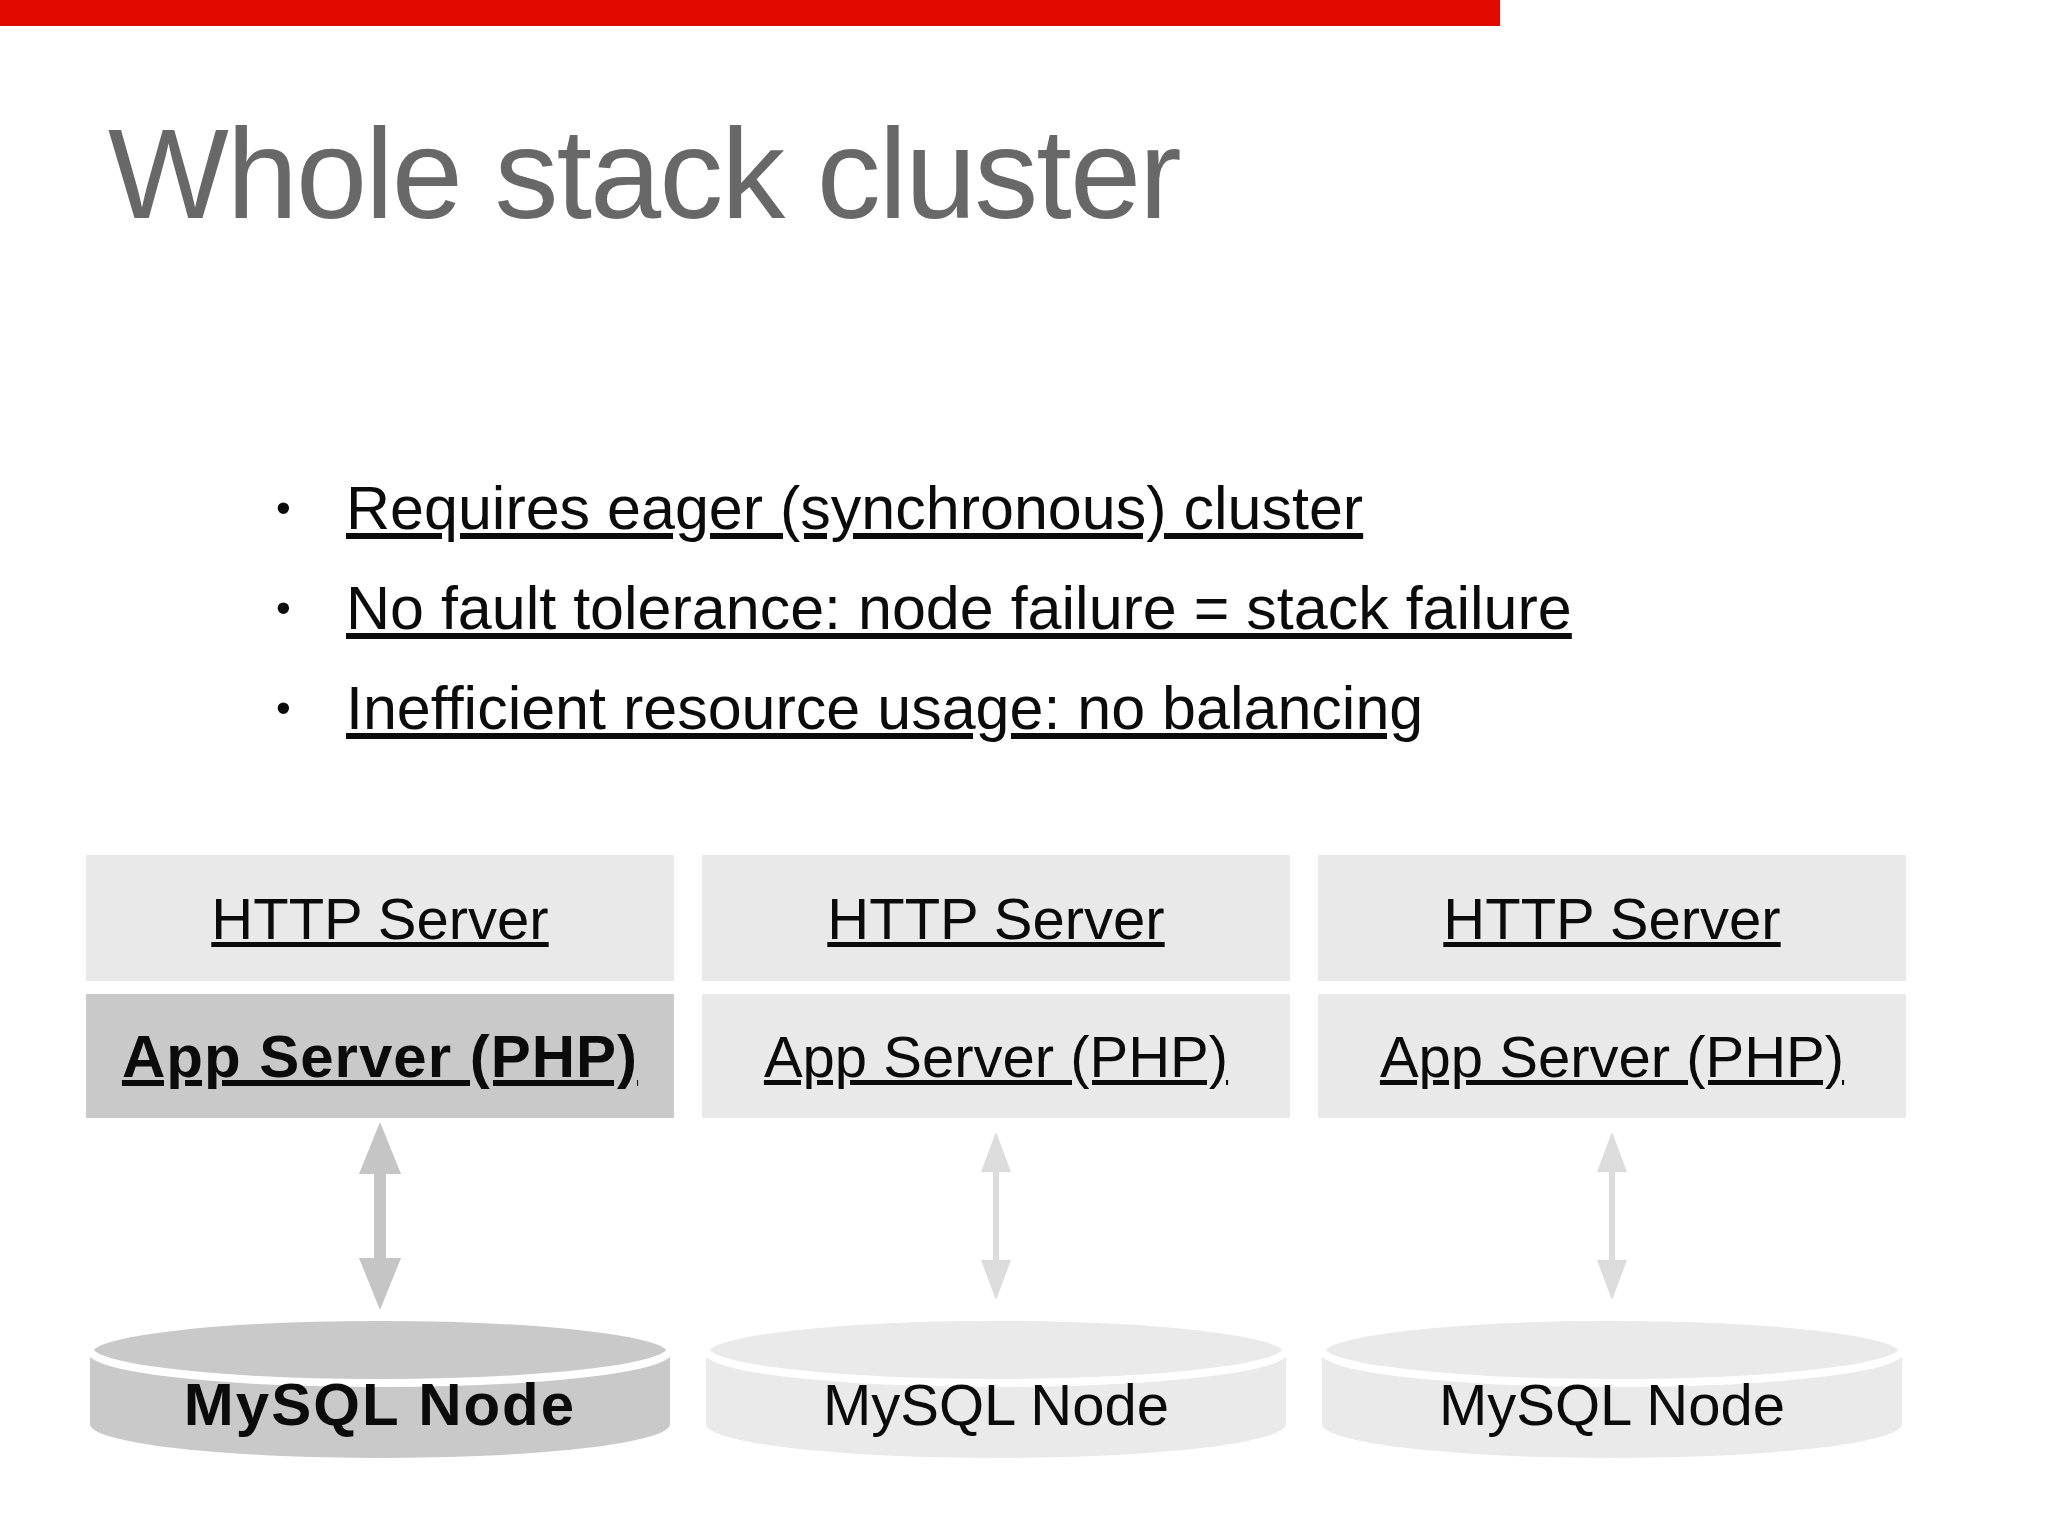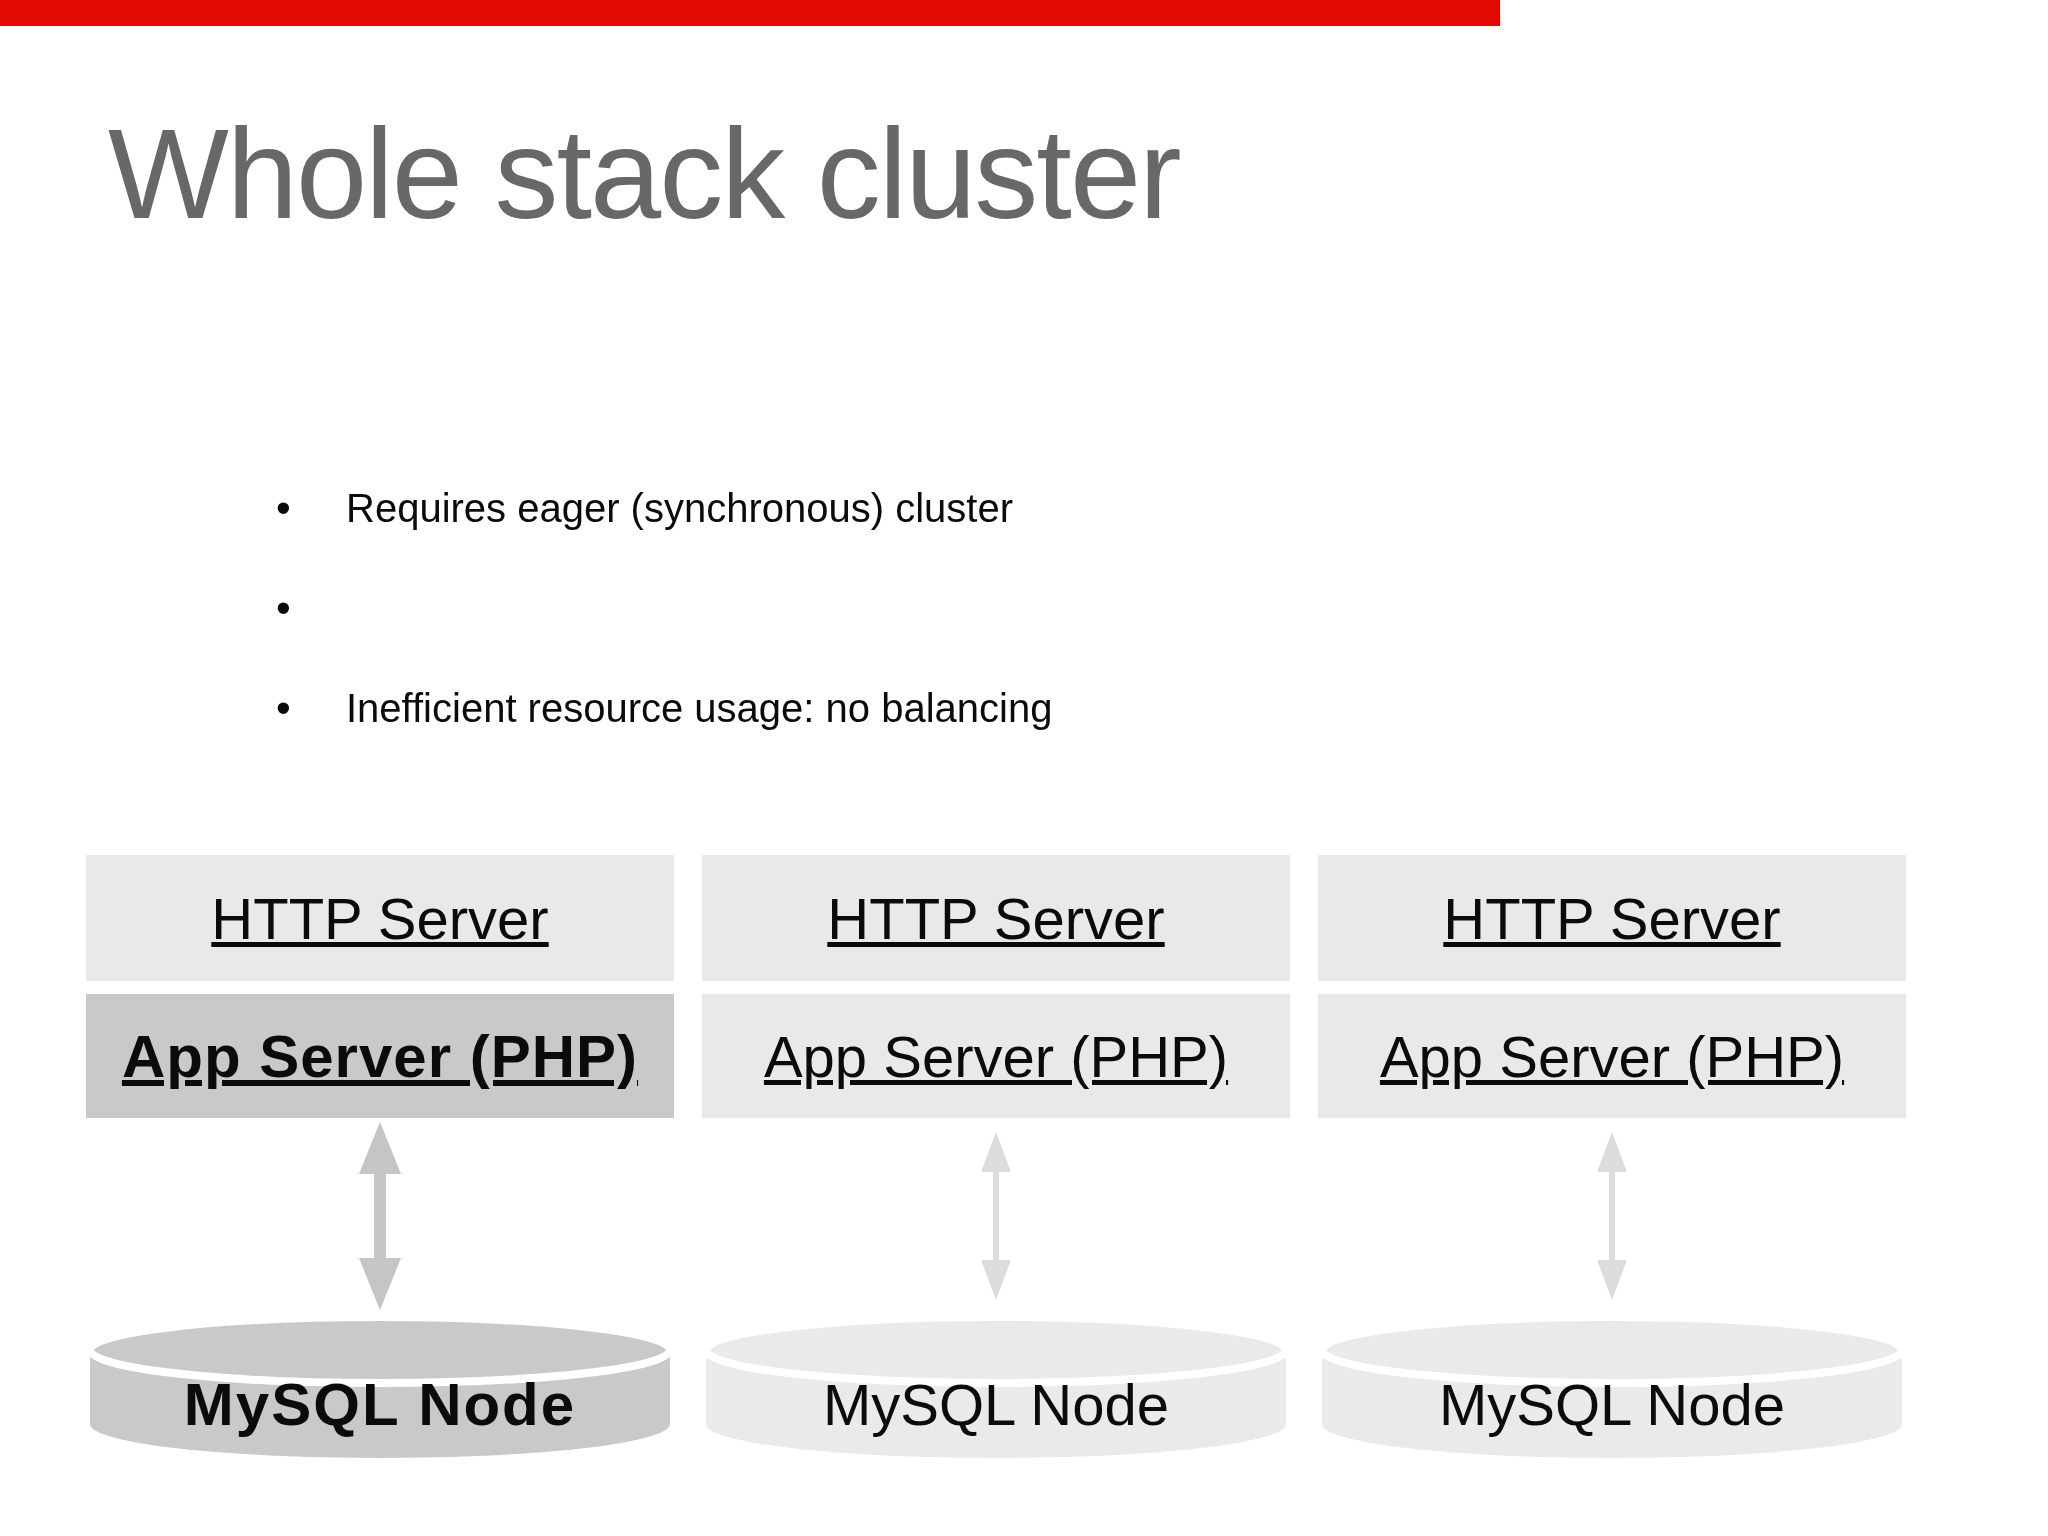--- a/index.html
+++ b/index.html
@@ -9,21 +9,21 @@
   }
   .topbar{position:absolute;left:0;top:0;width:1500px;height:26px;background:var(--bar,#e20a00);}
   .title{
     position:absolute;left:108px;top:104px;font-size:128px;line-height:1.1;
     color:var(--title-text,#686868);letter-spacing:-2px;white-space:nowrap;text-align:right;
   }
   .subtitle{position:absolute;left:185px;top:368px;font-size:72px;line-height:1.05;white-space:nowrap;}
   .bullets{position:absolute;left:258px;top:458px;margin:0;padding:0;list-style:none;}
   .bullets li{display:flex;align-items:center;height:100px;white-space:nowrap;}
   .bullets .dot{width:88px;font-size:42px;text-align:left;padding-left:18px;box-sizing:border-box;}
-  .bullets .btext{font-size:40px;}
+  .bullets .btext{font-size:61px;text-decoration:underline;}
   .cols{position:absolute;left:86px;top:855px;display:flex;gap:28px;}
   .col{width:588px;display:flex;flex-direction:column;align-items:center;text-decoration:underline;}
   .box{width:588px;display:flex;align-items:center;justify-content:center;box-sizing:border-box;}
   .box.http{height:126px;margin-bottom:13px;background:var(--box,#e9e9e9);}
   .box.app{height:124px;background:var(--box,#e9e9e9);}
   .col.hl .box.app{background:var(--box-hl,#c9c9c9);}
   .label{font-size:58px;color:#0b0b0b;white-space:nowrap;}
   .col.hl .box.app .label{font-weight:700;font-size:60px;letter-spacing:1px;}
   .arrow-svg{display:block;height:196px;width:588px;}
   .arrow-svg .shape{fill:var(--arrow,#dcdcdc);}
@@ -49,20 +49,21 @@
   <div class="title">Whole stack cluster</div>
 
 
   <ul class="bullets">
     <li>
       <span class="dot">•</span>
       <span class="btext">Requires eager (synchronous) cluster</span>
     </li>
     <li>
       <span class="dot">•</span>
+      <span class="btext">No fault tolerance: node failure = stack failure</span>
     </li>
     <li>
       <span class="dot">•</span>
       <span class="btext">Inefficient resource usage: no balancing</span>
     </li>
   </ul>
 
   <div class="cols">
 
     <div class="col hl">

